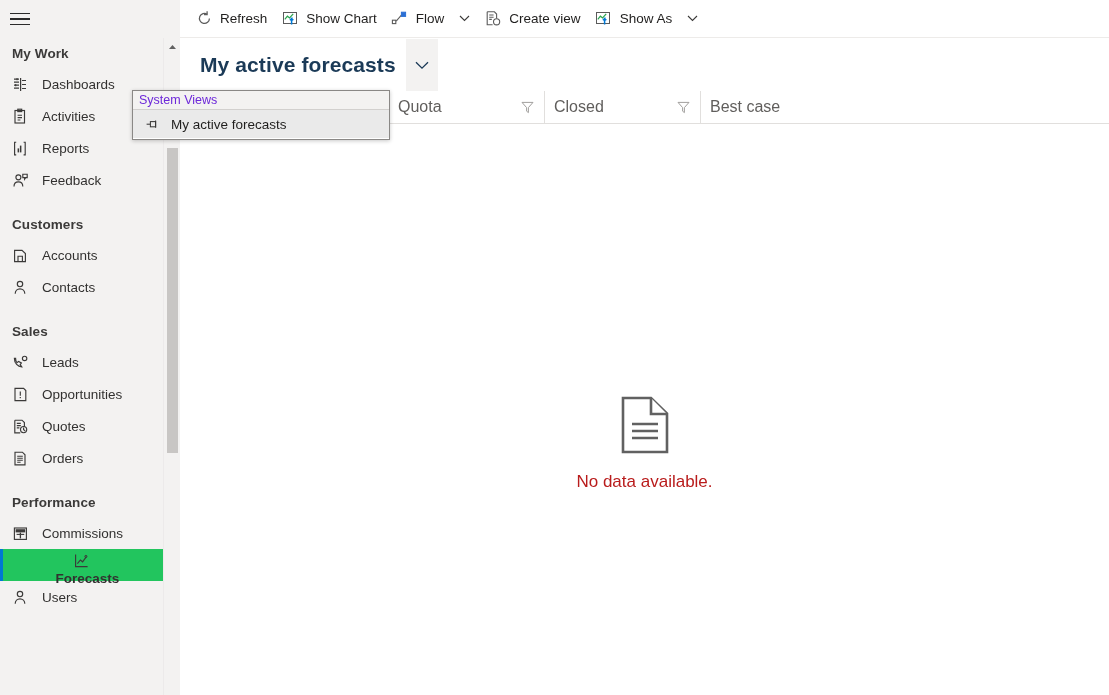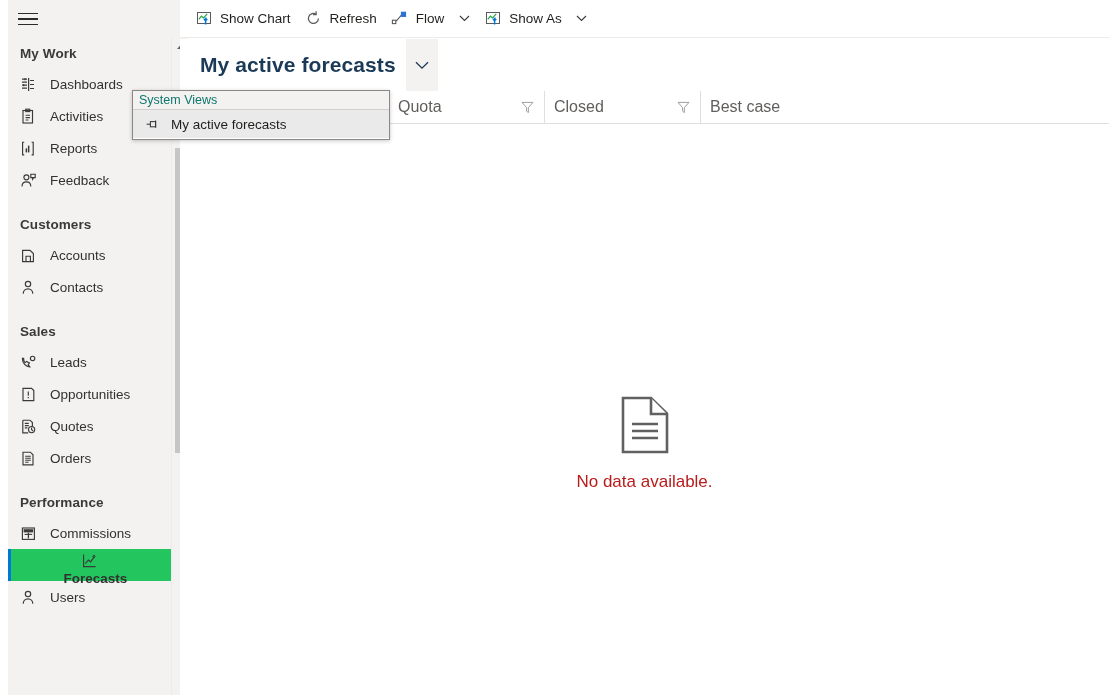--- a/index.html
+++ b/index.html
@@ -15,21 +15,20 @@
     width: 1109px; height: 695px;
     background: #ffffff;
   }
 
   
   .sitemap {
     position: absolute; left: 0; top: 0;
     width: 180px; height: 695px;
     background: #f3f2f1;
     overflow: hidden;
-    margin-left: 8px;
   }
   .hamburger-wrap {
     position: absolute; left: 0; top: 0;
     width: 180px; height: 38px;
     background: #f3f2f1;
     display: flex; align-items: center;
   }
   .hamburger {
     width: 40px; height: 38px;
     display: flex; flex-direction: column;
@@ -220,21 +219,21 @@
     box-shadow: 0 1px 4px rgba(0,0,0,.22);
     z-index: 40;
     padding-bottom: 1px;
   }
   .flyout-header {
     height: 19px;
     background: #f3f2f1;
     display: flex; align-items: center;
     padding-left: 6px;
     font-size: 12.5px;
-    color: #0f766e;
+    color: #6d28d9;
     border-bottom: 1px solid #d2d0ce;
   }
   .flyout-item {
     height: 28px;
     display: flex; align-items: center;
     padding-left: 8px;
     font-size: 13.5px;
     color: #201f1e;
     background: #eaeaea;
     cursor: pointer;
@@ -451,58 +450,70 @@
       <div class="sm-sb-up">
         <svg width="9" height="6" viewBox="0 0 9 6">
             <path d="M4.5 1L8 5H1z" fill="#616161"></path>
           </svg>
       </div>
       <div class="sm-sb-thumb"></div>
     </div>
   </div>
 
   <div class="command-bar">
+
+    <div class="cmd">
+      <span class="cmd-ico">
+        <svg width="17" height="17" viewBox="0 0 17 17">
+          <path d="M13.4 8.4a5 5 0 1 1-2.2-4.1" fill="none" stroke="#5b5b5b" stroke-width="1.25"></path>
+          <path d="M11.1 1.3v3.2h-3.1" fill="none" stroke="#5b5b5b" stroke-width="1.25"></path>
+        </svg>
+      </span>
+      <span>Refresh</span>
+    </div>
 
     <div class="cmd">
       <span class="cmd-ico">
         <svg width="17" height="17" viewBox="0 0 17 17">
           <rect x="1.5" y="2.5" width="13" height="11" fill="#ffffff" stroke="#5b5b5b" stroke-width="1"></rect>
           <path d="M2.8 9.4l2.6-3.2 2.2 1.8 3.6-4.2" fill="none" stroke="#2aa44f" stroke-width="1.2"></path>
           <path d="M9.6 14.4V8.6l-1.7 1.7M9.6 8.6l1.7 1.7" fill="none" stroke="#0078d4" stroke-width="1.5"></path>
         </svg>
       </span>
       <span>Show Chart</span>
     </div>
 
     <div class="cmd">
       <span class="cmd-ico">
         <svg width="17" height="17" viewBox="0 0 17 17">
-          <path d="M13.4 8.4a5 5 0 1 1-2.2-4.1" fill="none" stroke="#5b5b5b" stroke-width="1.25"></path>
-          <path d="M11.1 1.3v3.2h-3.1" fill="none" stroke="#5b5b5b" stroke-width="1.25"></path>
-        </svg>
-      </span>
-      <span>Refresh</span>
+          <rect x="1.4" y="10.2" width="3.4" height="3.4" fill="none" stroke="#5b5b5b" stroke-width="1.1"></rect>
+          <path d="M5.2 11.2L10.4 5.2" fill="none" stroke="#5b5b5b" stroke-width="1.1"></path>
+          <rect x="10.4" y="2.2" width="4.2" height="4.2" fill="#2b6fd4" stroke="#2b6fd4" stroke-width="1"></rect>
+        </svg>
+      </span>
+      <span>Flow</span>
+    </div>
+    <div class="cmd-split">
+      <svg width="11" height="7" viewBox="0 0 11 7">
+          <path d="M1 1l4.5 4.4L10 1" fill="none" stroke="#3b3a39" stroke-width="1.1"></path>
+        </svg>
     </div>
 
     <div class="cmd">
       <span class="cmd-ico">
         <svg width="17" height="17" viewBox="0 0 17 17">
-          <rect x="1.4" y="10.2" width="3.4" height="3.4" fill="none" stroke="#5b5b5b" stroke-width="1.1"></rect>
-          <path d="M5.2 11.2L10.4 5.2" fill="none" stroke="#5b5b5b" stroke-width="1.1"></path>
-          <rect x="10.4" y="2.2" width="4.2" height="4.2" fill="#2b6fd4" stroke="#2b6fd4" stroke-width="1"></rect>
-        </svg>
-      </span>
-      <span>Flow</span>
-    </div>
-    <div class="cmd-split">
-      <svg width="11" height="7" viewBox="0 0 11 7">
-          <path d="M1 1l4.5 4.4L10 1" fill="none" stroke="#3b3a39" stroke-width="1.1"></path>
-        </svg>
-    </div>
-
+            <g fill="none" stroke="#5b5b5b" stroke-width="1.1">
+          <path d="M2.2 1.8h7.2l2.2 2.2v4.4M2.2 1.8v13h5.4"></path>
+          <path d="M4.2 5h4.4M4.2 7.2h4.4M4.2 9.4h2.6"></path>
+          <circle cx="11.6" cy="11.8" r="3.1"></circle>
+            </g>
+        </svg>
+      </span>
+      <span>Create view</span>
+    </div>
 
     <div class="cmd">
       <span class="cmd-ico">
         <svg width="17" height="17" viewBox="0 0 17 17">
           <rect x="1.5" y="2.5" width="13" height="11" fill="#ffffff" stroke="#5b5b5b" stroke-width="1"></rect>
           <path d="M2.8 9.4l2.6-3.2 2.2 1.8 3.6-4.2" fill="none" stroke="#2aa44f" stroke-width="1.2"></path>
           <path d="M9.6 14.4V8.6l-1.7 1.7M9.6 8.6l1.7 1.7" fill="none" stroke="#0078d4" stroke-width="1.5"></path>
         </svg>
       </span>
       <span>Show As</span>

